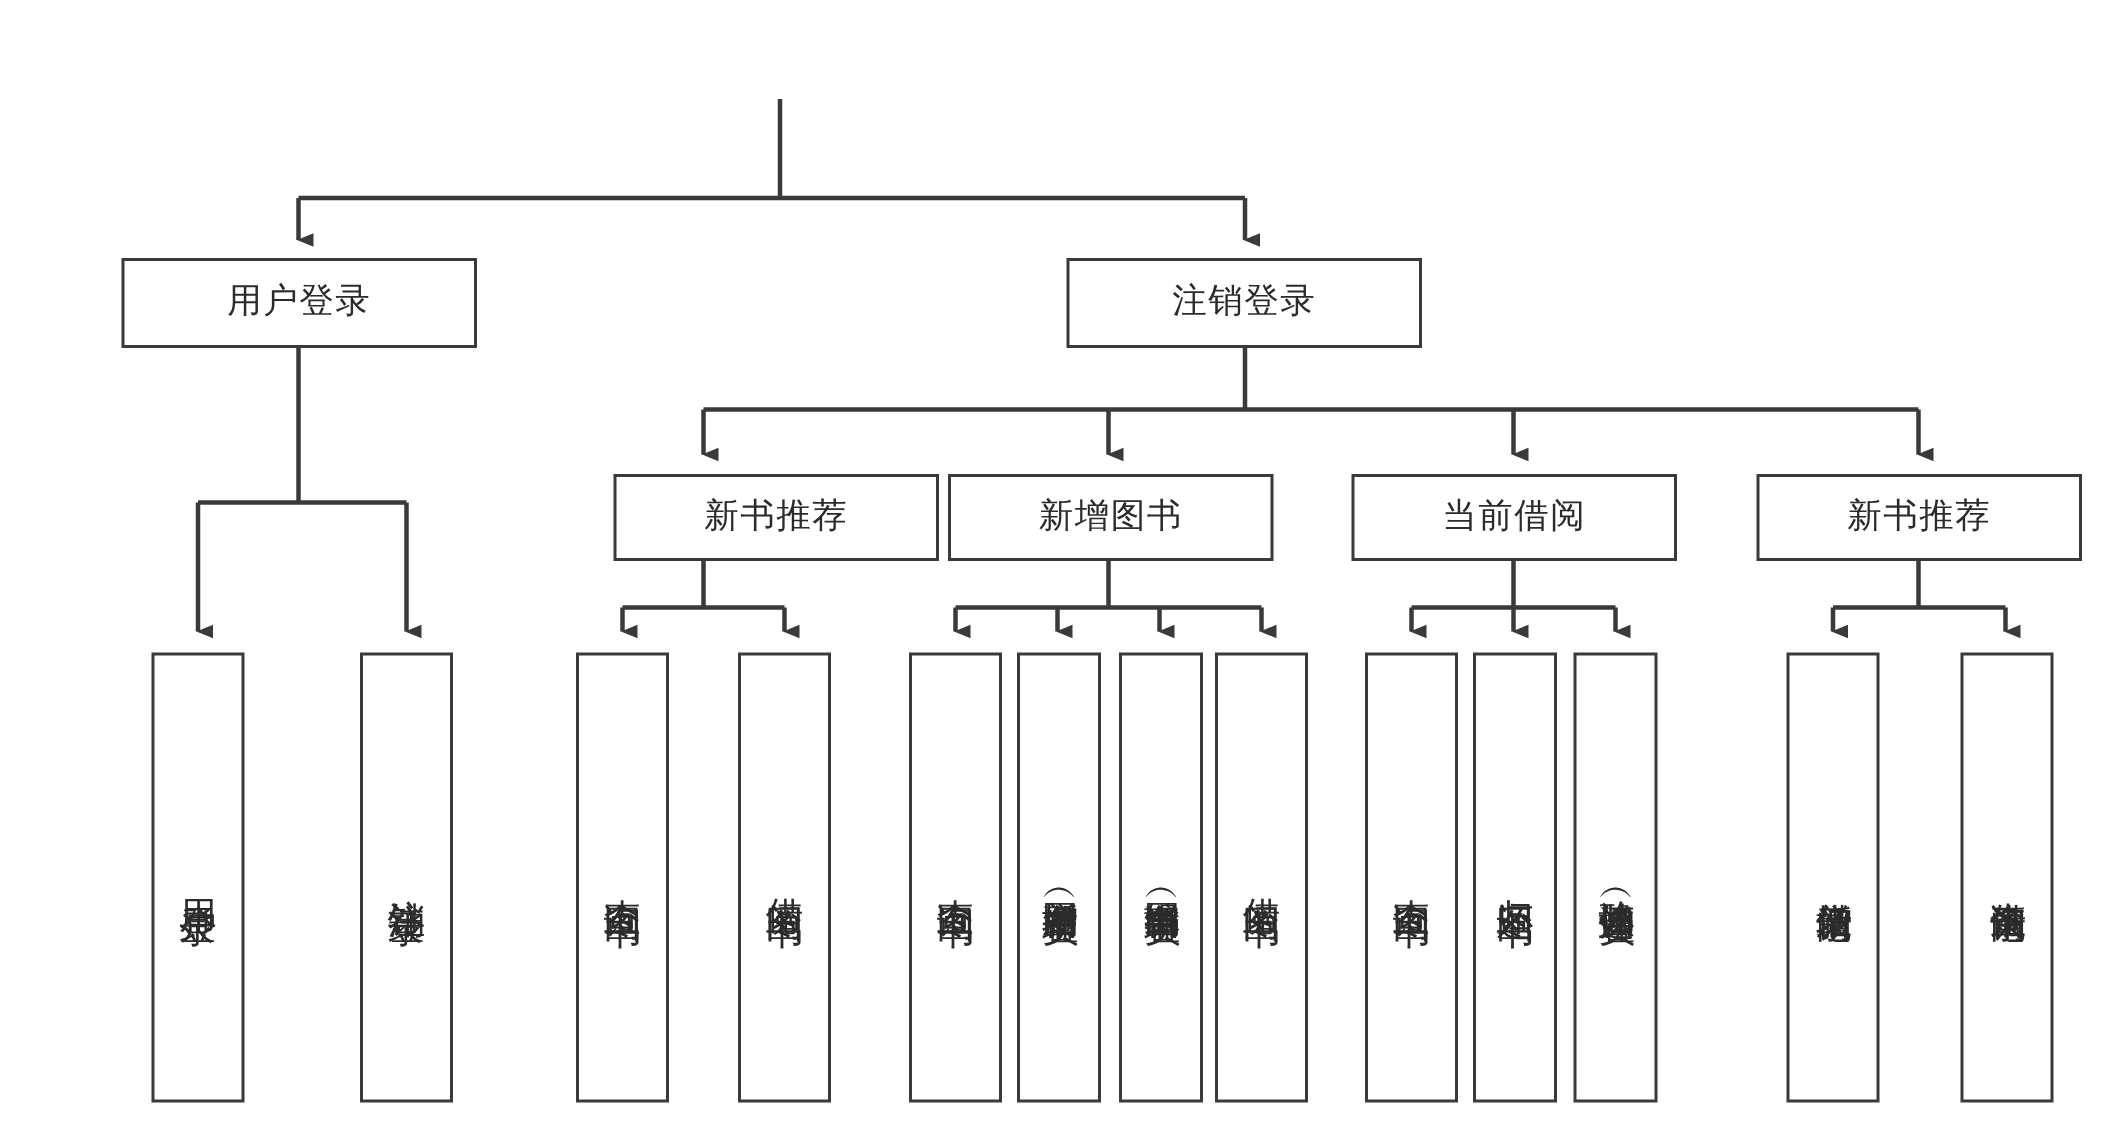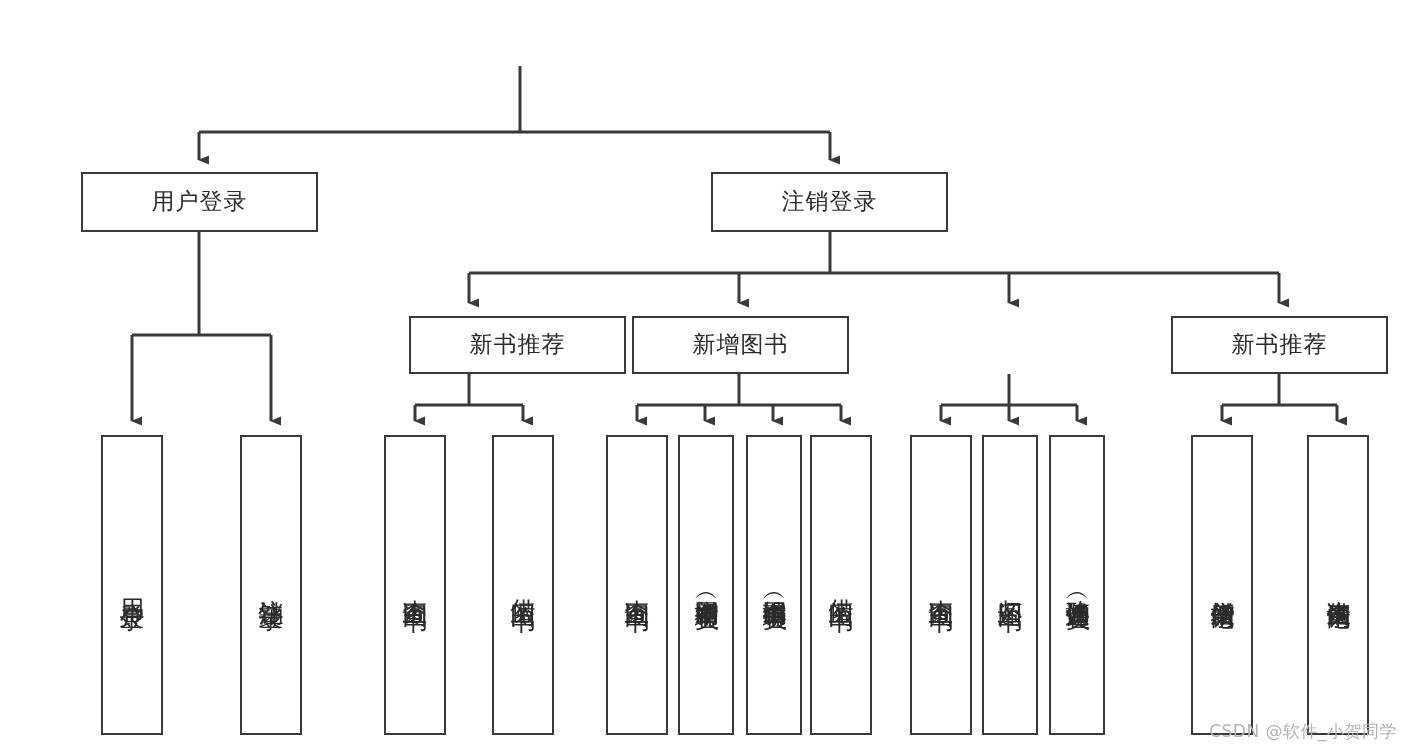--- a/index.html
+++ b/index.html
@@ -127,20 +127,21 @@
 
 
   <div class="node node-h" style="left:81px; top:172px; width:237px; height:60px;">用户登录</div>
 
   <div class="node node-h" style="left:711px; top:172px; width:237px; height:60px;">注销登录</div>
 
   <div class="node node-h" style="left:361px; top:316px; width:217px; height:58px;margin-left:48px;">新书推荐</div>
 
   <div class="node node-h" style="left:632px; top:316px; width:217px; height:58px;">新增图书</div>
 
+  <div class="node node-h" style="left:901px; top:316px; width:217px; height:58px;">当前借阅</div>
 
   <div class="node node-h" style="left:1171px; top:316px; width:217px; height:58px;">新书推荐</div>
 
   <div class="node node-v" style="left:101px; top:435px; width:62px; height:300px;">用户登录</div>
 
   <div class="node node-v" style="left:240px; top:435px; width:62px; height:300px;">注销登录</div>
 
   <div class="node node-v" style="left:384px; top:435px; width:62px; height:300px;">查询图书</div>
 
   <div class="node node-v" style="left:492px; top:435px; width:62px; height:300px;">借阅图书</div>
@@ -156,15 +157,14 @@
   <div class="node node-v" style="left:910px; top:435px; width:62px; height:300px;">查询图书</div>
 
   <div class="node node-v" style="left:982px; top:435px; width:56px; height:300px;">归还图书</div>
 
   <div class="node node-v tight" style="left:1049px; top:435px; width:56px; height:300px;">确认归还（管理员）</div>
 
   <div class="node node-v tight" style="left:1191px; top:435px; width:62px; height:300px;">新增借阅记录</div>
 
   <div class="node node-v tight" style="left:1307px; top:435px; width:62px; height:300px;">查询借阅记录</div>
 
-  <div id="watermark">CSDN @软件_小贺同学</div>
 
 </div>
 
 </body></html>

